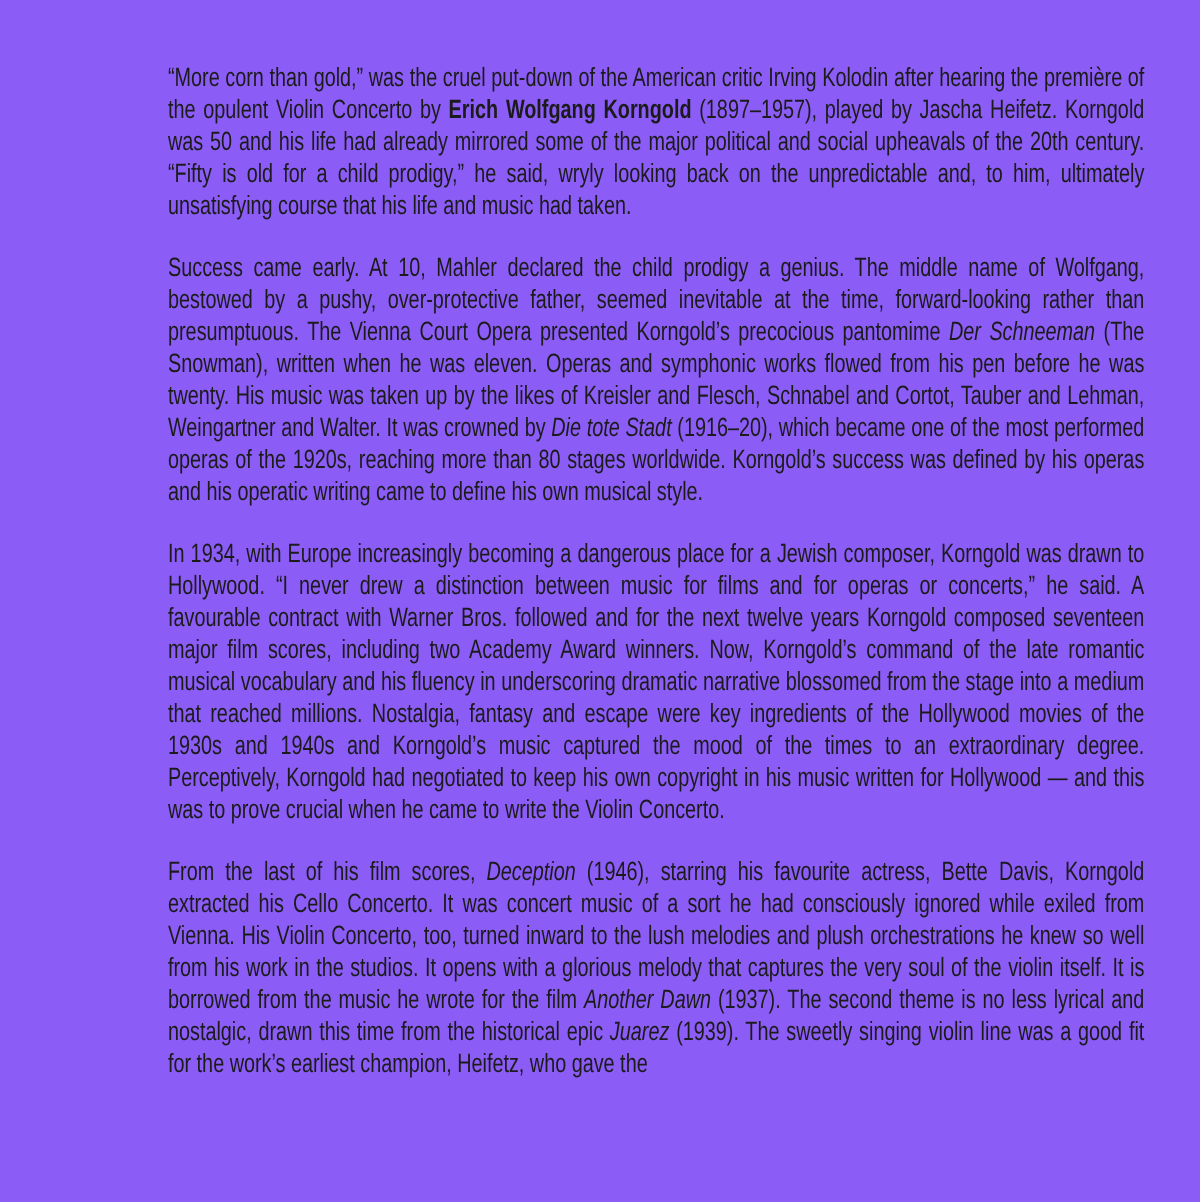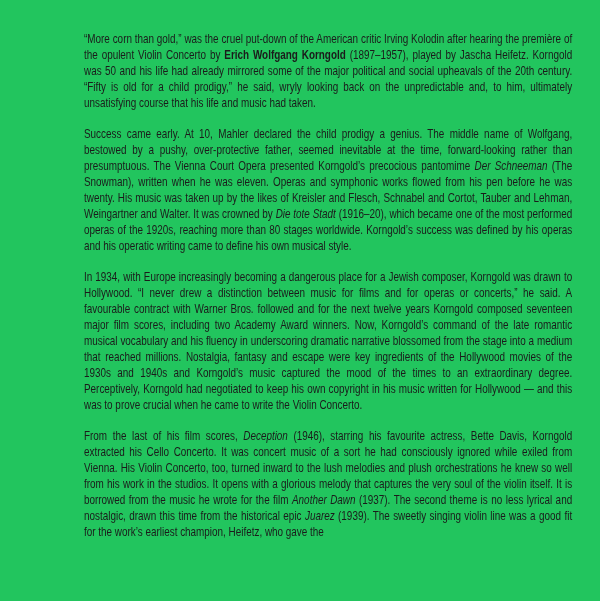--- a/index.html
+++ b/index.html
@@ -40,20 +40,20 @@
   .para:last-child {
     margin-bottom: 0;
   }
   .run { white-space: normal; }
   .run.bold { font-weight: bold; }
   .run.italic { font-style: italic; }
 </style>
 </head>
 <body style="background: rgb(253, 253, 253);">
 
-<main class="page" style="background: #22c55e;">
+<main class="page" style="background: #8b5cf6;">
   <article class="text-block" style="color: rgb(27, 27, 27);">
       <p class="para"><span class="run normal">“More corn than gold,” was the cruel put-down of the American critic Irving Kolodin after hearing the première of the opulent Violin Concerto by </span><span class="run bold">Erich Wolfgang Korngold</span><span class="run normal"> (1897–1957), played by Jascha Heifetz. Korngold was 50 and his life had already mirrored some of the major political and social upheavals of the 20th century. “Fifty is old for a child prodigy,” he said, wryly looking back on the unpredictable and, to him, ultimately unsatisfying course that his life and music had taken.</span></p>
       <p class="para"><span class="run normal">Success came early. At 10, Mahler declared the child prodigy a genius. The middle name of Wolfgang, bestowed by a pushy, over-protective father, seemed inevitable at the time, forward-looking rather than presumptuous. The Vienna Court Opera presented Korngold’s precocious pantomime </span><span class="run italic">Der Schneeman</span><span class="run normal"> (The Snowman), written when he was eleven. Operas and symphonic works flowed from his pen before he was twenty. His music was taken up by the likes of Kreisler and Flesch, Schnabel and Cortot, Tauber and Lehman, Weingartner and Walter. It was crowned by </span><span class="run italic">Die tote Stadt</span><span class="run normal"> (1916–20), which became one of the most performed operas of the 1920s, reaching more than 80 stages worldwide. Korngold’s success was defined by his operas and his operatic writing came to define his own musical style.</span></p>
       <p class="para"><span class="run normal">In 1934, with Europe increasingly becoming a dangerous place for a Jewish composer, Korngold was drawn to Hollywood. “I never drew a distinction between music for films and for operas or concerts,” he said. A favourable contract with Warner Bros. followed and for the next twelve years Korngold composed seventeen major film scores, including two Academy Award winners. Now, Korngold’s command of the late romantic musical vocabulary and his fluency in underscoring dramatic narrative blossomed from the stage into a medium that reached millions. Nostalgia, fantasy and escape were key ingredients of the Hollywood movies of the 1930s and 1940s and Korngold’s music captured the mood of the times to an extraordinary degree. Perceptively, Korngold had negotiated to keep his own copyright in his music written for Hollywood — and this was to prove crucial when he came to write the Violin Concerto.</span></p>
       <p class="para"><span class="run normal">From the last of his film scores, </span><span class="run italic">Deception</span><span class="run normal"> (1946), starring his favourite actress, Bette Davis, Korngold extracted his Cello Concerto. It was concert music of a sort he had consciously ignored while exiled from Vienna. His Violin Concerto, too, turned inward to the lush melodies and plush orchestrations he knew so well from his work in the studios. It opens with a glorious melody that captures the very soul of the violin itself. It is borrowed from the music he wrote for the film </span><span class="run italic">Another Dawn</span><span class="run normal"> (1937). The second theme is no less lyrical and nostalgic, drawn this time from the historical epic </span><span class="run italic">Juarez</span><span class="run normal"> (1939). The sweetly singing violin line was a good fit for the work’s earliest champion, Heifetz, who gave the</span></p>
     </article>
 </main>
 
 </body></html>

